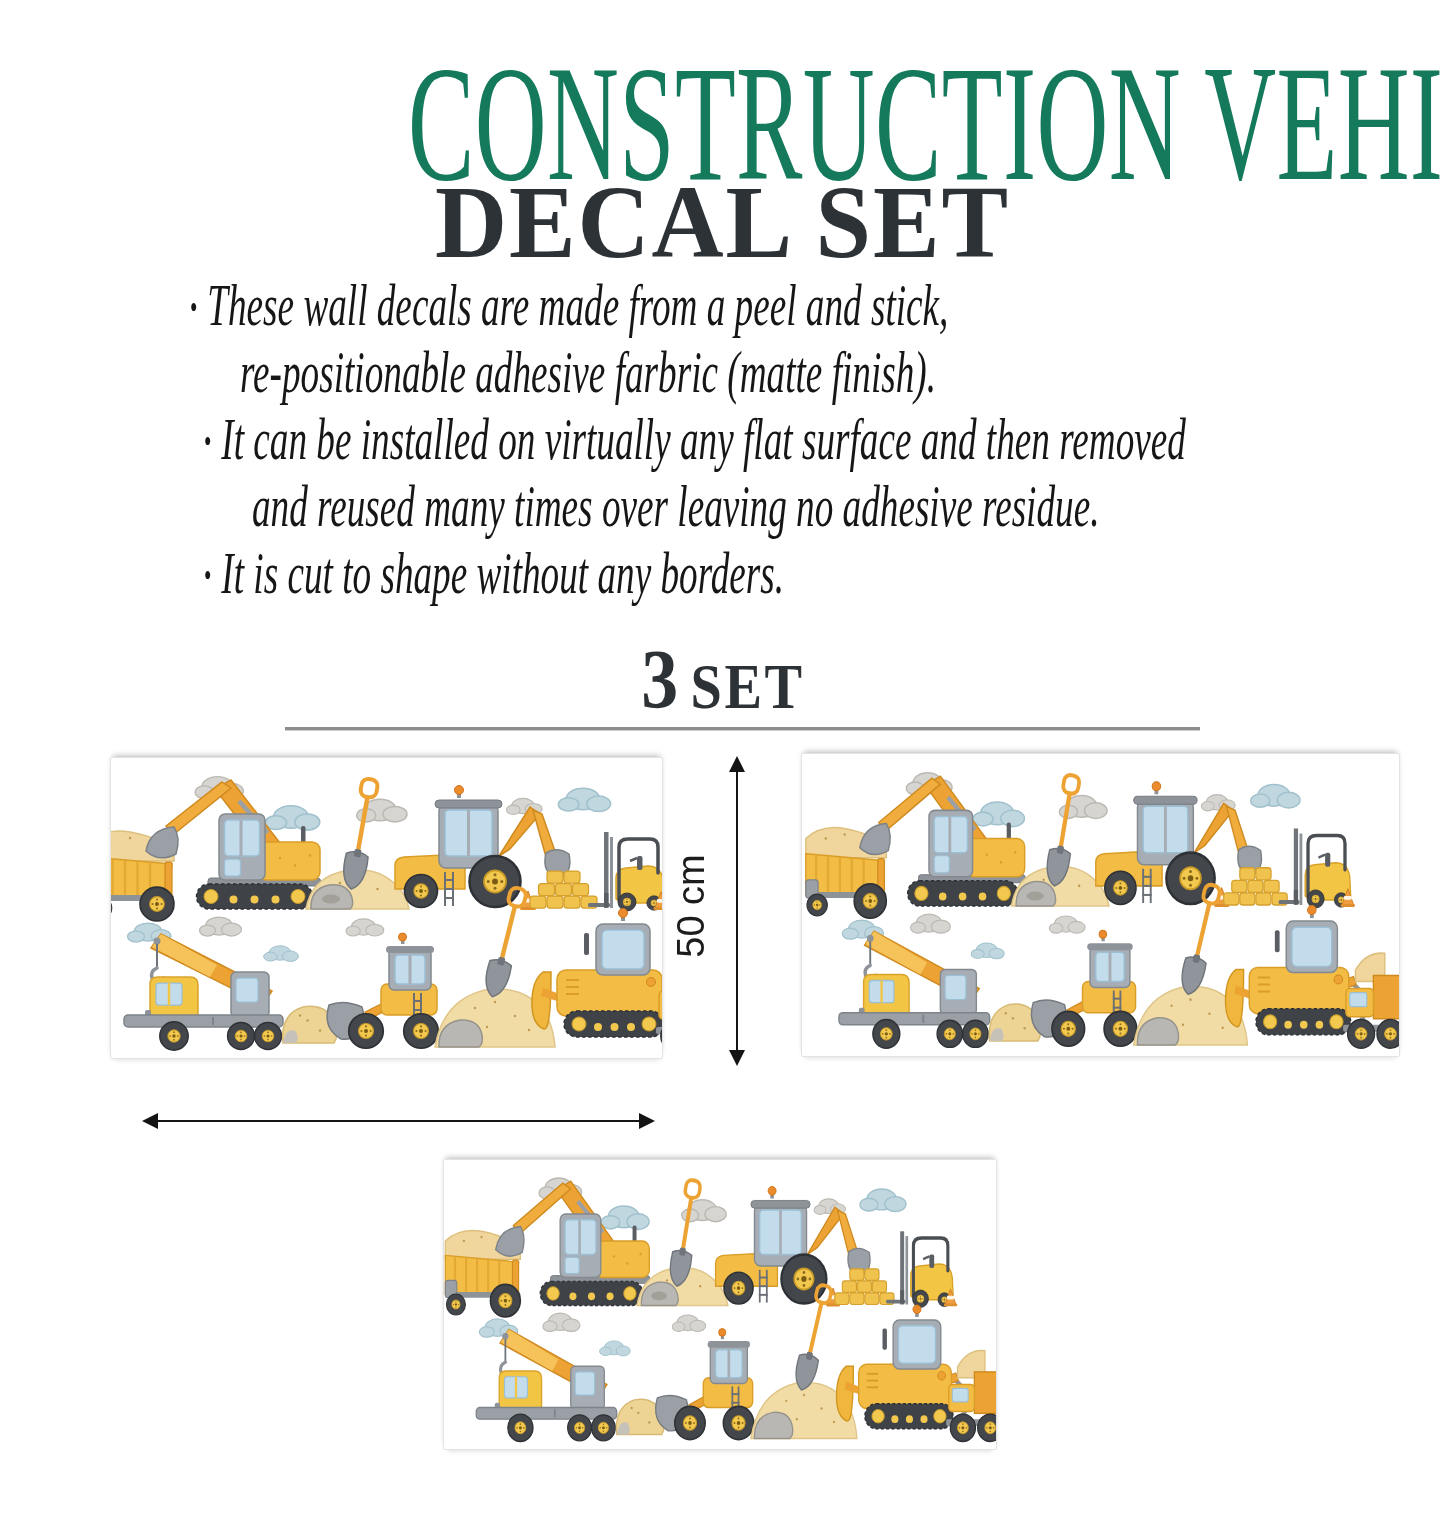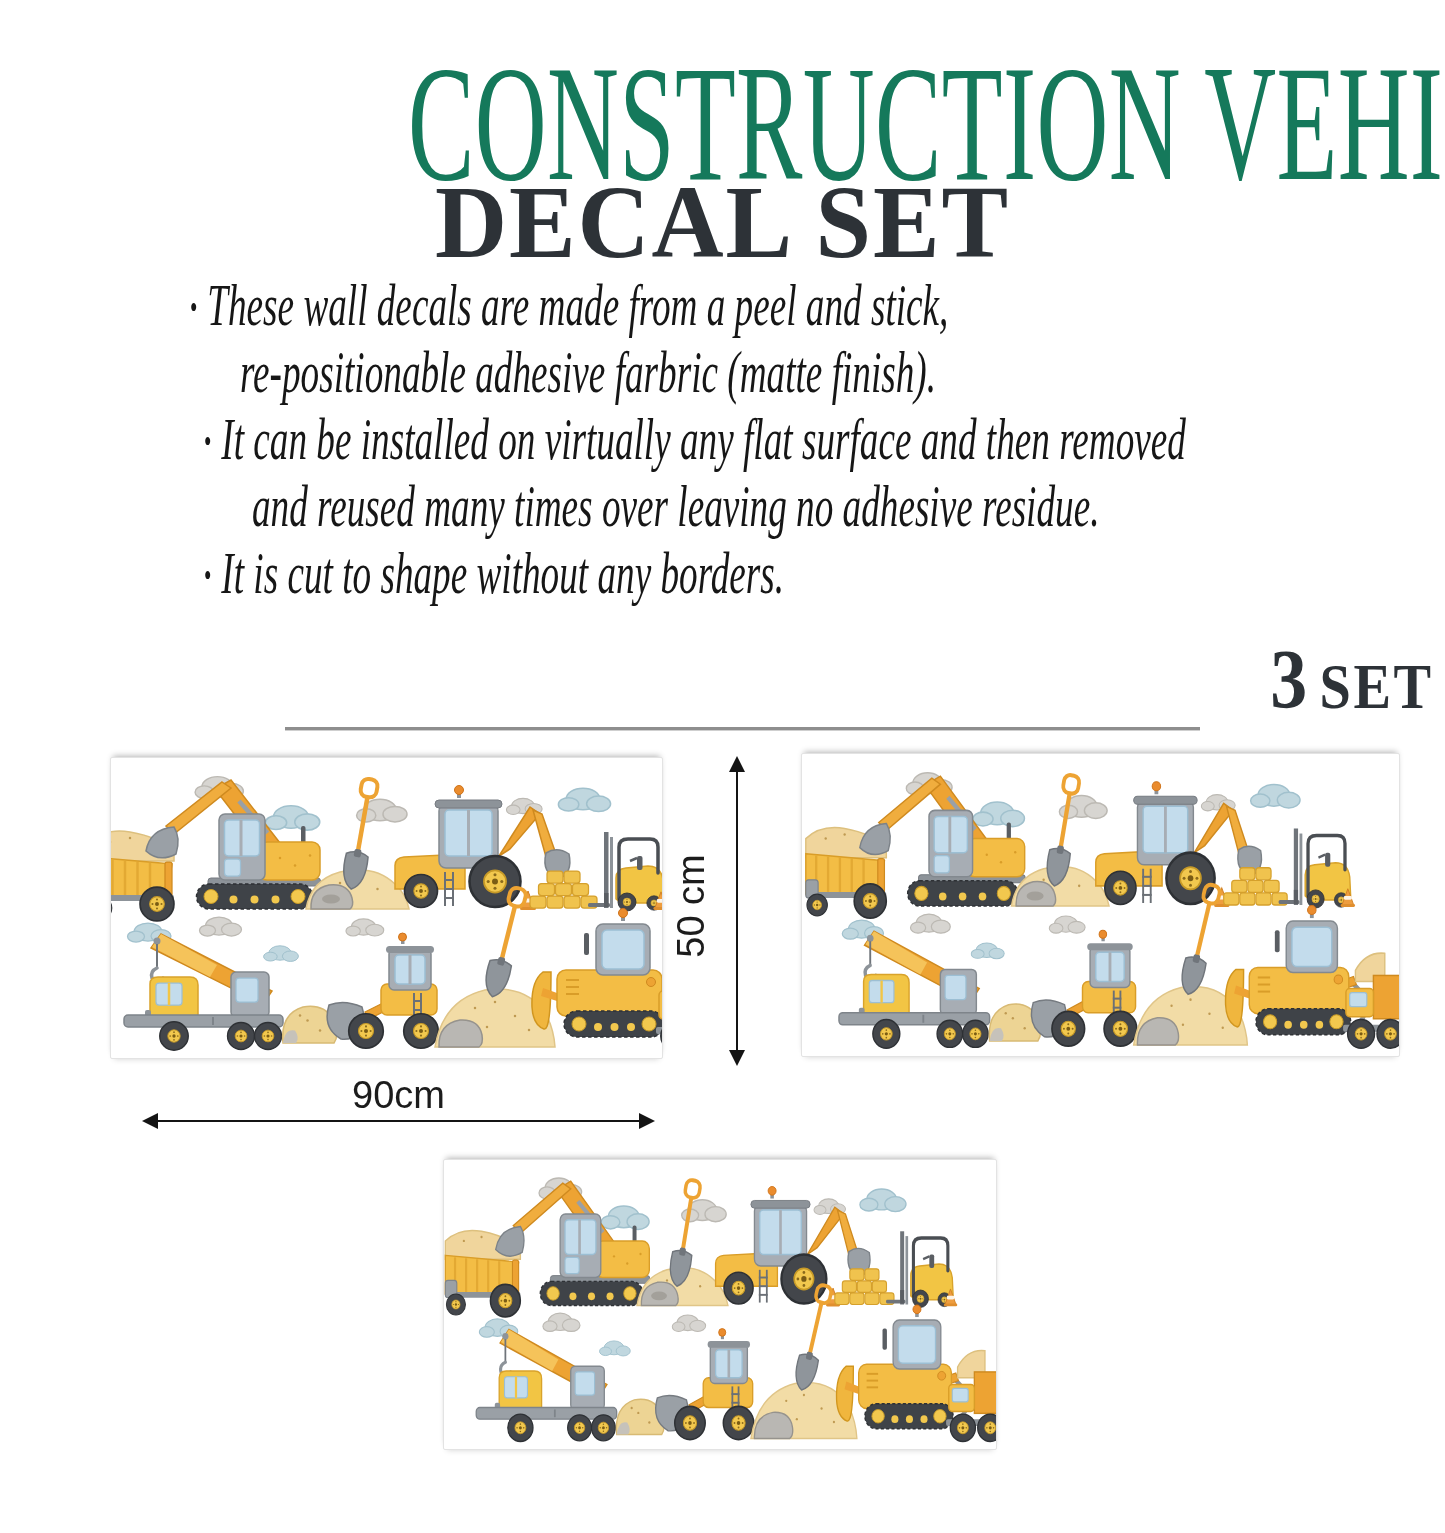--- a/index.html
+++ b/index.html
@@ -18,21 +18,21 @@
   
   #bullets{position:absolute;left:190px;top:272px;width:1230px;}
   .b-line{height:67px;line-height:67px;white-space:nowrap;font-style:italic;
           font-size:60px;transform:scaleX(.62);transform-origin:left center;}
   .b-line .marker{font-style:normal;font-size:34px;vertical-align:6px;margin-right:16px;}
   .b-cont1{margin-left:50px;}
   .b-start2{margin-left:14px;}
   .b-cont2{margin-left:62px;}
 
   
-  #set-row{position:absolute;left:0;top:638px;width:100%;text-align:right;white-space:nowrap;}
+  #set-row{position:absolute;left:0;top:638px;width:100%;text-align:center;white-space:nowrap;}
   #set-row .wrap{display:inline-block;transform:scaleX(.88);transform-origin:center;font-weight:600;}
   #set-row .num{font-size:84px;line-height:1;}
   #set-row .word{font-size:64px;line-height:1;letter-spacing:3px;margin-left:14px;}
 
   
   #divider{position:absolute;left:285px;top:727px;width:915px;height:3px;
            background:#8e8e8e;border-bottom:1px solid #cfcfcf;}
 
   
   .panel{position:absolute;background:#fff;border:1px solid #e3e3e3;border-radius:2px;
@@ -359,16 +359,15 @@
   </div>
   <div class="panel" id="panel-bottom">
     <svg viewBox="-55 0 1250 600" preserveAspectRatio="none">
         <use href="#scene"></use>
       </svg>
   </div>
 
   <div class="varrow" id="v-arrow"></div>
   <div class="dim-label" id="v-label">50 cm</div>
   <div class="harrow" id="h-arrow"></div>
-  <div class="dim-label" id="h-label">90cm</div>
 
 
 </div>
 
 </body></html>

